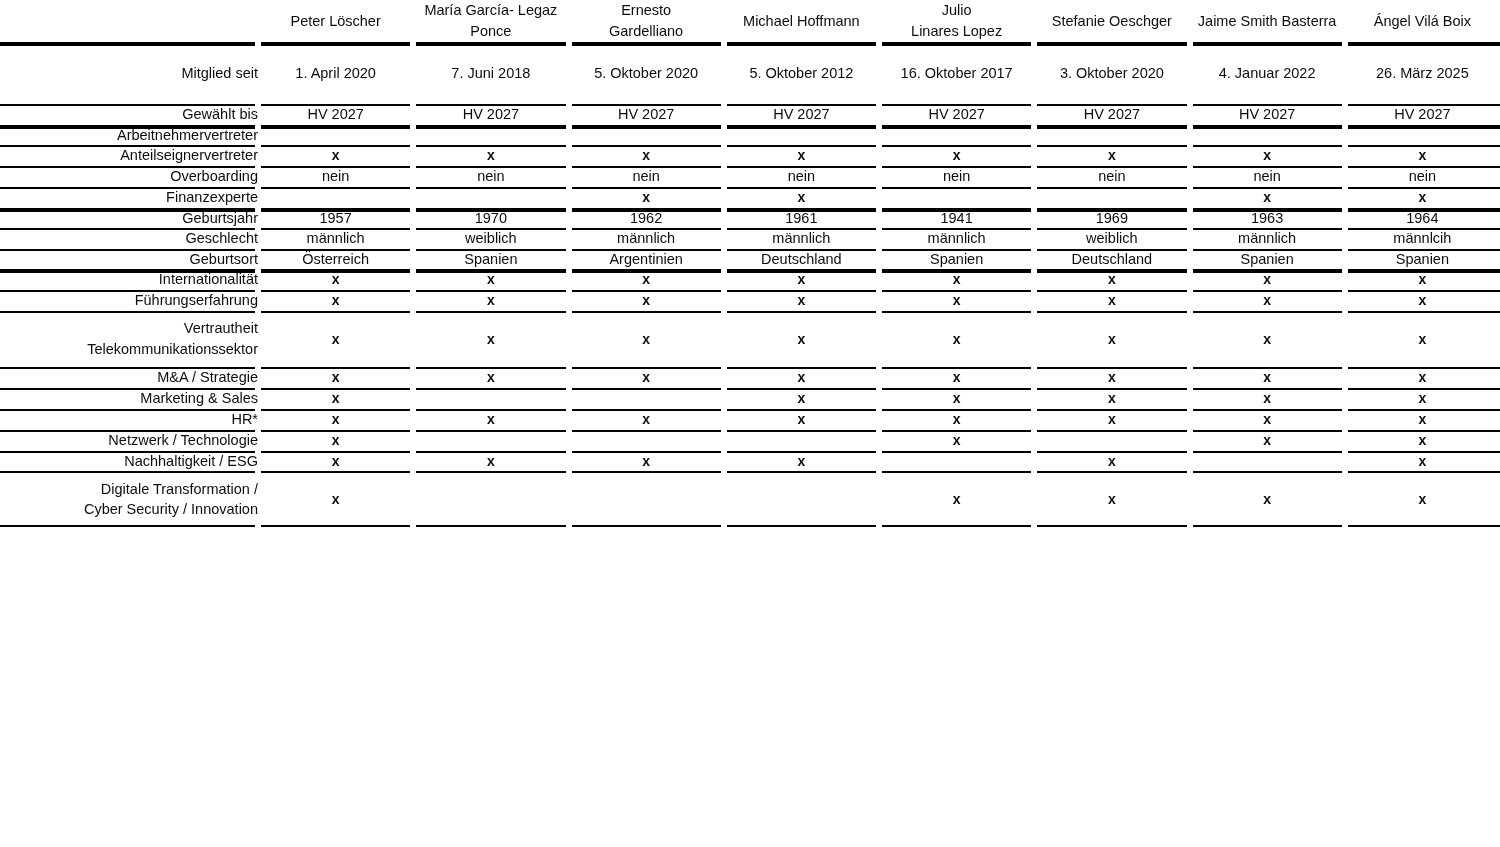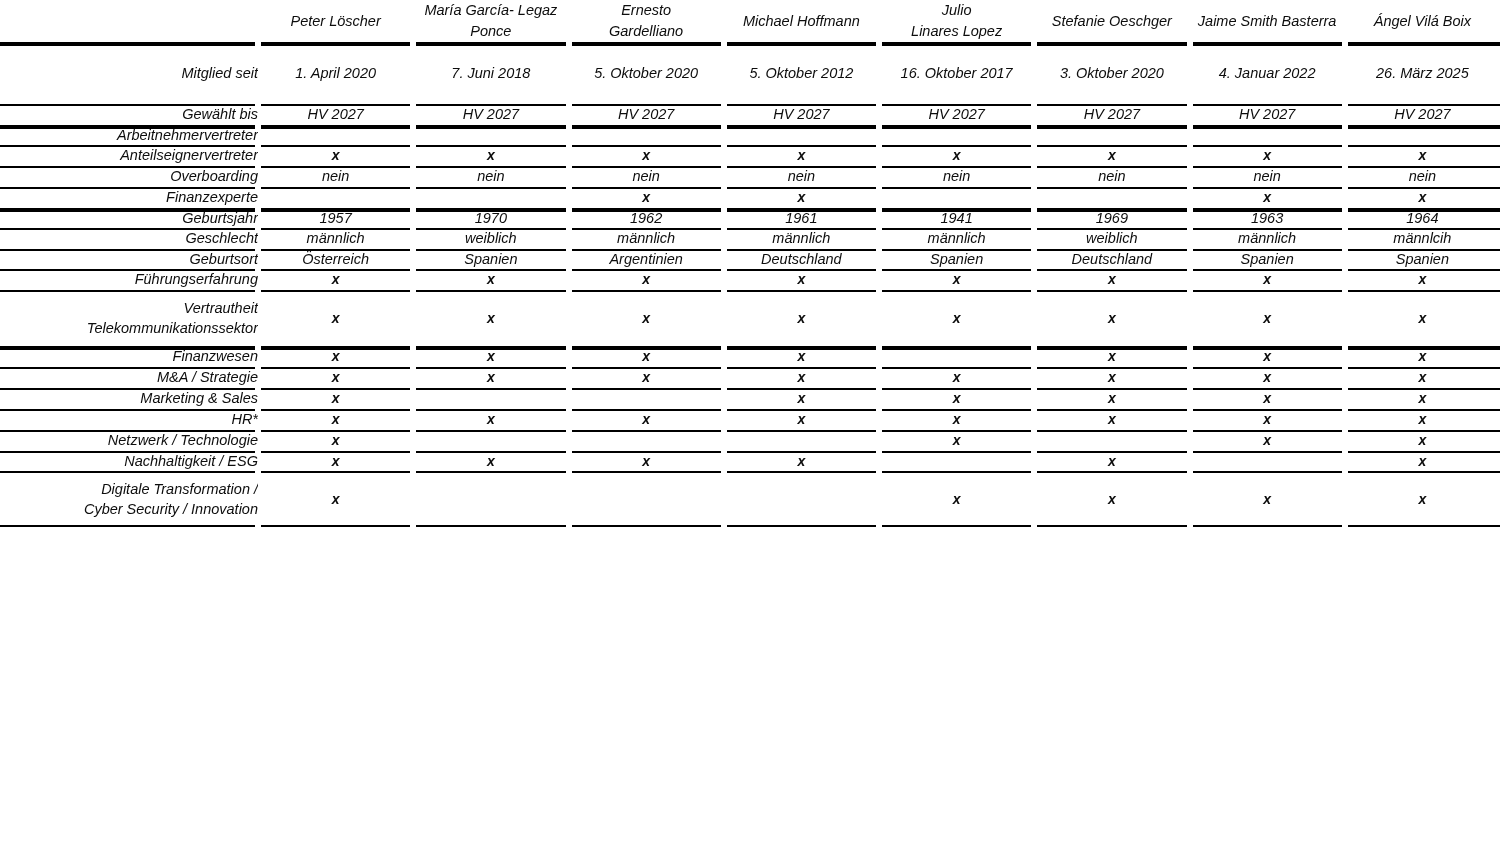--- a/index.html
+++ b/index.html
@@ -13,21 +13,20 @@
     height: 847px;
     font-family: "Liberation Sans", sans-serif;
     color: #0d0d0d;
     overflow: hidden;
   }
 
   .board-matrix {
     width: 1500px;
     height: 847px;
     position: relative;
-    font-style: italic;
   }
 
   table.matrix {
     width: 1500px;
     border-collapse: separate;
     border-spacing: 0;
     table-layout: fixed;
   }
 
   table.matrix td, table.matrix th {
@@ -230,51 +229,51 @@
           <td class="datacell rule-thin"><span>Österreich</span></td>
           <td class="datacell rule-thin"><span>Spanien</span></td>
           <td class="datacell rule-thin"><span>Argentinien</span></td>
           <td class="datacell rule-thin"><span>Deutschland</span></td>
           <td class="datacell rule-thin"><span>Spanien</span></td>
           <td class="datacell rule-thin"><span>Deutschland</span></td>
           <td class="datacell rule-thin"><span>Spanien</span></td>
           <td class="datacell rule-thin last"><span>Spanien</span></td>
         </tr>
         <tr>
+          <td class="rowlabel lbl rule-thick"><span>Internationalität</span></td>
+          <td class="datacell rule-thick"><span class="xmark">x</span></td>
+          <td class="datacell rule-thick"><span class="xmark">x</span></td>
+          <td class="datacell rule-thick"><span class="xmark">x</span></td>
+          <td class="datacell rule-thick"><span class="xmark">x</span></td>
+          <td class="datacell rule-thick"><span class="xmark">x</span></td>
+          <td class="datacell rule-thick"><span class="xmark">x</span></td>
+          <td class="datacell rule-thick"><span class="xmark">x</span></td>
+          <td class="datacell rule-thick last"><span class="xmark">x</span></td>
+        </tr>
+        <tr>
           <td class="rowlabel lbl rule-thin"><span>Führungserfahrung</span></td>
           <td class="datacell rule-thin"><span class="xmark">x</span></td>
           <td class="datacell rule-thin"><span class="xmark">x</span></td>
           <td class="datacell rule-thin"><span class="xmark">x</span></td>
           <td class="datacell rule-thin"><span class="xmark">x</span></td>
           <td class="datacell rule-thin"><span class="xmark">x</span></td>
           <td class="datacell rule-thin"><span class="xmark">x</span></td>
           <td class="datacell rule-thin"><span class="xmark">x</span></td>
           <td class="datacell rule-thin last"><span class="xmark">x</span></td>
         </tr>
         <tr class="xtall">
           <td class="rowlabel lbl rule-thin"><span>Vertrautheit<br>Telekommunikationssektor</span></td>
           <td class="datacell rule-thin"><span class="xmark">x</span></td>
           <td class="datacell rule-thin"><span class="xmark">x</span></td>
           <td class="datacell rule-thin"><span class="xmark">x</span></td>
           <td class="datacell rule-thin"><span class="xmark">x</span></td>
           <td class="datacell rule-thin"><span class="xmark">x</span></td>
           <td class="datacell rule-thin"><span class="xmark">x</span></td>
           <td class="datacell rule-thin"><span class="xmark">x</span></td>
           <td class="datacell rule-thin last"><span class="xmark">x</span></td>
-        </tr>
-        <tr>
-          <td class="rowlabel lbl rule-thick"><span>Finanzwesen</span></td>
-          <td class="datacell rule-thick"><span class="xmark">x</span></td>
-          <td class="datacell rule-thick"><span class="xmark">x</span></td>
-          <td class="datacell rule-thick"><span class="xmark">x</span></td>
-          <td class="datacell rule-thick"><span class="xmark">x</span></td>
-          <td class="datacell rule-thick"></td>
-          <td class="datacell rule-thick"><span class="xmark">x</span></td>
-          <td class="datacell rule-thick"><span class="xmark">x</span></td>
-          <td class="datacell rule-thick last"><span class="xmark">x</span></td>
         </tr>
         <tr>
           <td class="rowlabel lbl rule-thin"><span>M&amp;A / Strategie</span></td>
           <td class="datacell rule-thin"><span class="xmark">x</span></td>
           <td class="datacell rule-thin"><span class="xmark">x</span></td>
           <td class="datacell rule-thin"><span class="xmark">x</span></td>
           <td class="datacell rule-thin"><span class="xmark">x</span></td>
           <td class="datacell rule-thin"><span class="xmark">x</span></td>
           <td class="datacell rule-thin"><span class="xmark">x</span></td>
           <td class="datacell rule-thin"><span class="xmark">x</span></td>

